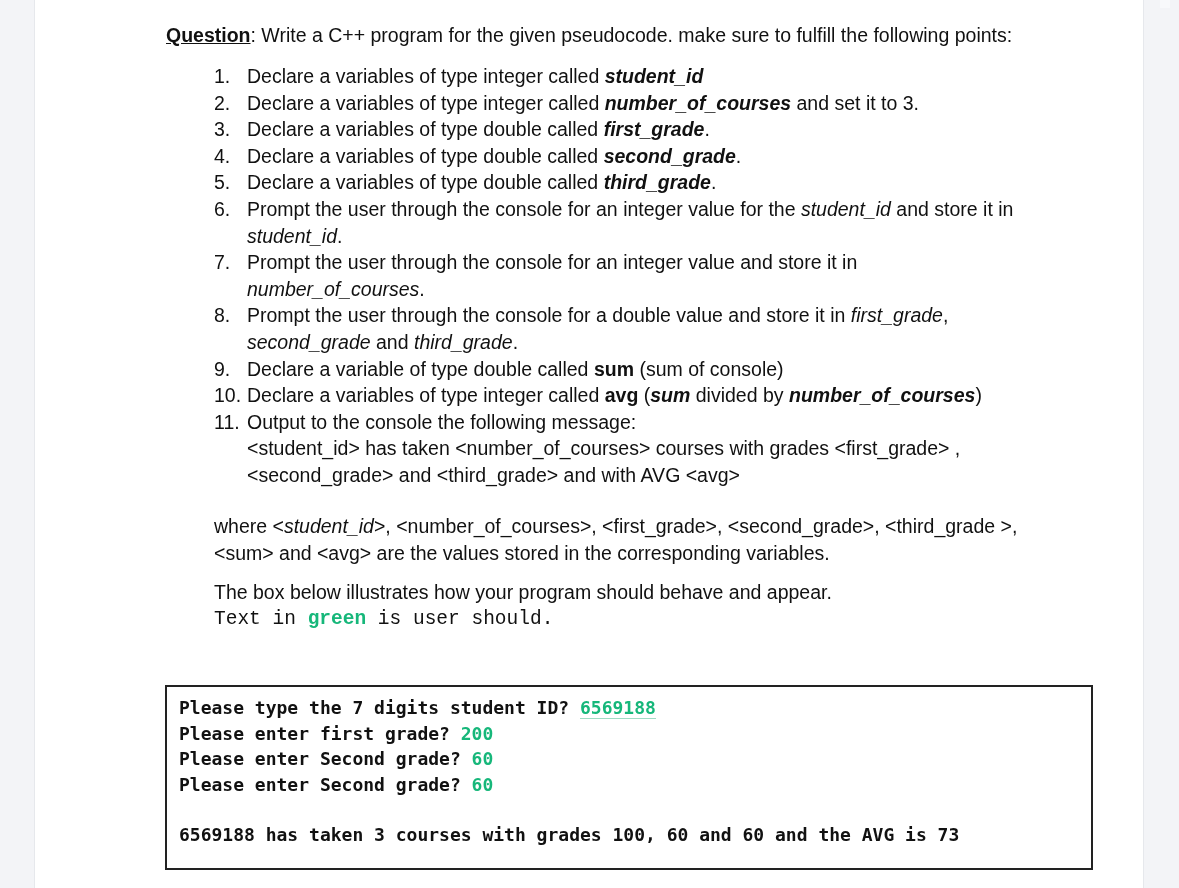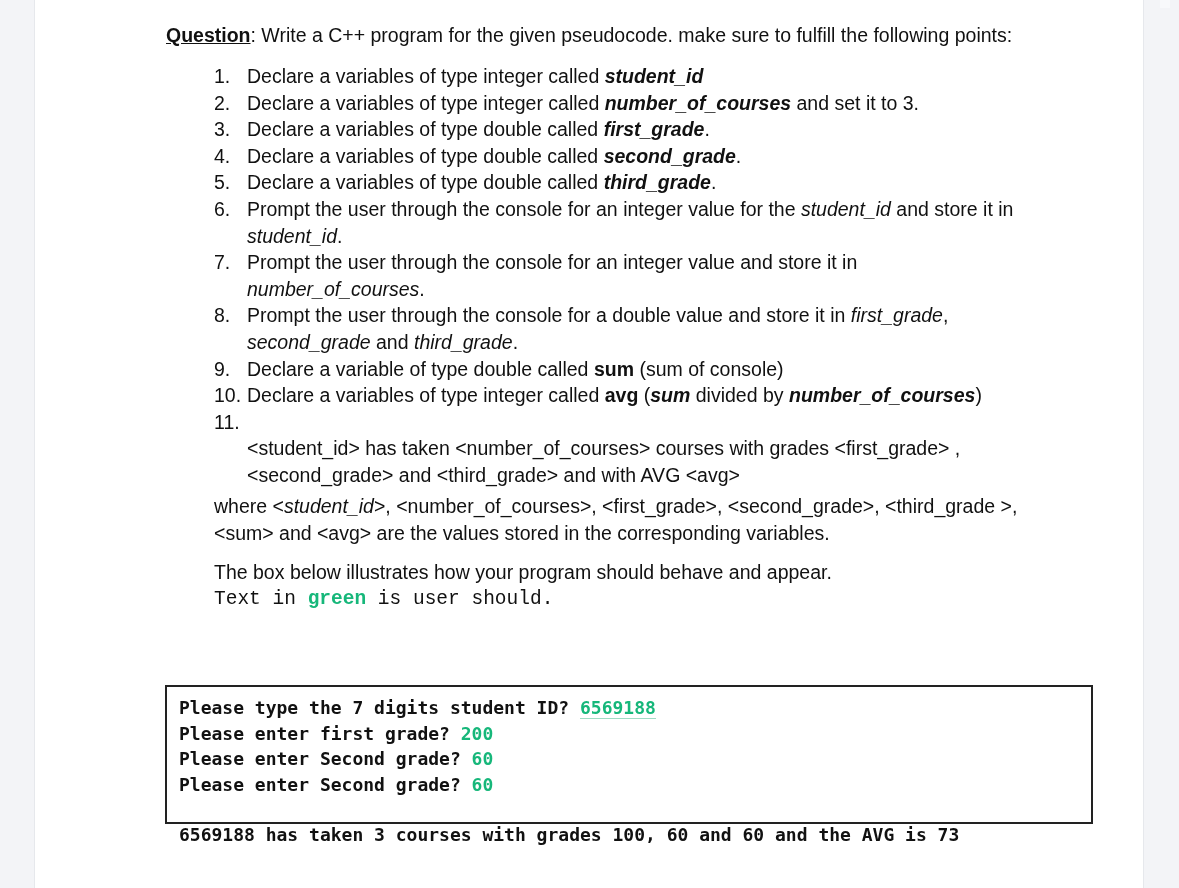--- a/index.html
+++ b/index.html
@@ -58,36 +58,36 @@
     ol.steps li .num {
       position: absolute;
       left: 0;
       top: 0;
     }
     .bi { font-weight: bold; font-style: italic; }
     .b { font-weight: bold; }
     .i { font-style: italic; }
     .note {
       margin-left: 48px;
-      margin-top: 4px;
+      margin-top: 24px;
       line-height: 27px;
     }
     .box-intro {
       margin-left: 48px;
       margin-top: 12px;
       line-height: 27px;
     }
     .mono { font-family: "Liberation Mono", "DejaVu Sans Mono", monospace; font-size: 19.5px; }
     .green { color: #16b77a; font-weight: bold; text-align: center; }
     .console {
       position: absolute;
       left: 165px;
       top: 685px;
       width: 928px;
-      height: 139px;
+      height: 185px;
       border: 2px solid #222;
       background: #fff;
       padding: 8px 12px;
       font-family: "DejaVu Sans Mono", "Liberation Mono", monospace;
       font-weight: bold;
       font-size: 18px;
       line-height: 25.5px;
       color: #111;
     }
     .console .line { white-space: pre; }
@@ -109,21 +109,21 @@
     <li><span class="num">1.</span><span>Declare a variables of type integer called </span><span class="bi">student_id</span><span></span></li>
     <li><span class="num">2.</span><span>Declare a variables of type integer called </span><span class="bi">number_of_courses</span><span> and set it to 3.</span></li>
     <li><span class="num">3.</span><span>Declare a variables of type double called </span><span class="bi">first_grade</span><span>.</span></li>
     <li><span class="num">4.</span><span>Declare a variables of type double called </span><span class="bi">second_grade</span><span>.</span></li>
     <li><span class="num">5.</span><span>Declare a variables of type double called </span><span class="bi">third_grade</span><span>.</span></li>
     <li><span class="num">6.</span><span>Prompt the user through the console for an integer value for the </span><span class="i">student_id</span><span> and store it in </span><span class="i">student_id</span><span>.</span></li>
     <li><span class="num">7.</span><span>Prompt the user through the console for an integer value and store it in </span><span class="i">number_of_courses</span><span>.</span></li>
     <li><span class="num">8.</span><span>Prompt the user through the console for a double value and store it in </span><span class="i">first_grade</span><span>, </span><span class="i">second_grade</span><span> and </span><span class="i">third_grade</span><span>.</span></li>
     <li><span class="num">9.</span><span>Declare a variable of type double called </span><span class="b">sum</span><span> (sum of console)</span></li>
     <li><span class="num">10.</span><span>Declare a variables of type integer called </span><span class="b">avg</span><span> (</span><span class="bi">sum</span><span> divided by </span><span class="bi">number_of_courses</span><span>)</span></li>
-    <li><span class="num">11.</span><br><span>&lt;student_id&gt; has taken &lt;number_of_courses&gt; courses with grades &lt;first_grade&gt; ,</span><br><span>&lt;second_grade&gt; and &lt;third_grade&gt; and with AVG &lt;avg&gt;</span></li>
+    <li><span class="num">11.</span><span>Output to the console the following message:</span><br><span>&lt;student_id&gt; has taken &lt;number_of_courses&gt; courses with grades &lt;first_grade&gt; ,</span><br><span>&lt;second_grade&gt; and &lt;third_grade&gt; and with AVG &lt;avg&gt;</span></li>
   </ol>
 
   <p class="note"><span>where &lt;</span><span class="i">student_id</span><span>&gt;, &lt;number_of_courses&gt;, &lt;first_grade&gt;, &lt;second_grade&gt;, &lt;third_grade &gt;, &lt;sum&gt; and &lt;avg&gt; are the values stored in the corresponding variables.</span></p>
 
   <div class="box-intro">
     <div>The box below illustrates how your program should behave and appear.</div>
     <div class="mono"><span>Text in </span><span class="green">green</span><span> is user should.</span></div>
   </div>
 </div>
 

